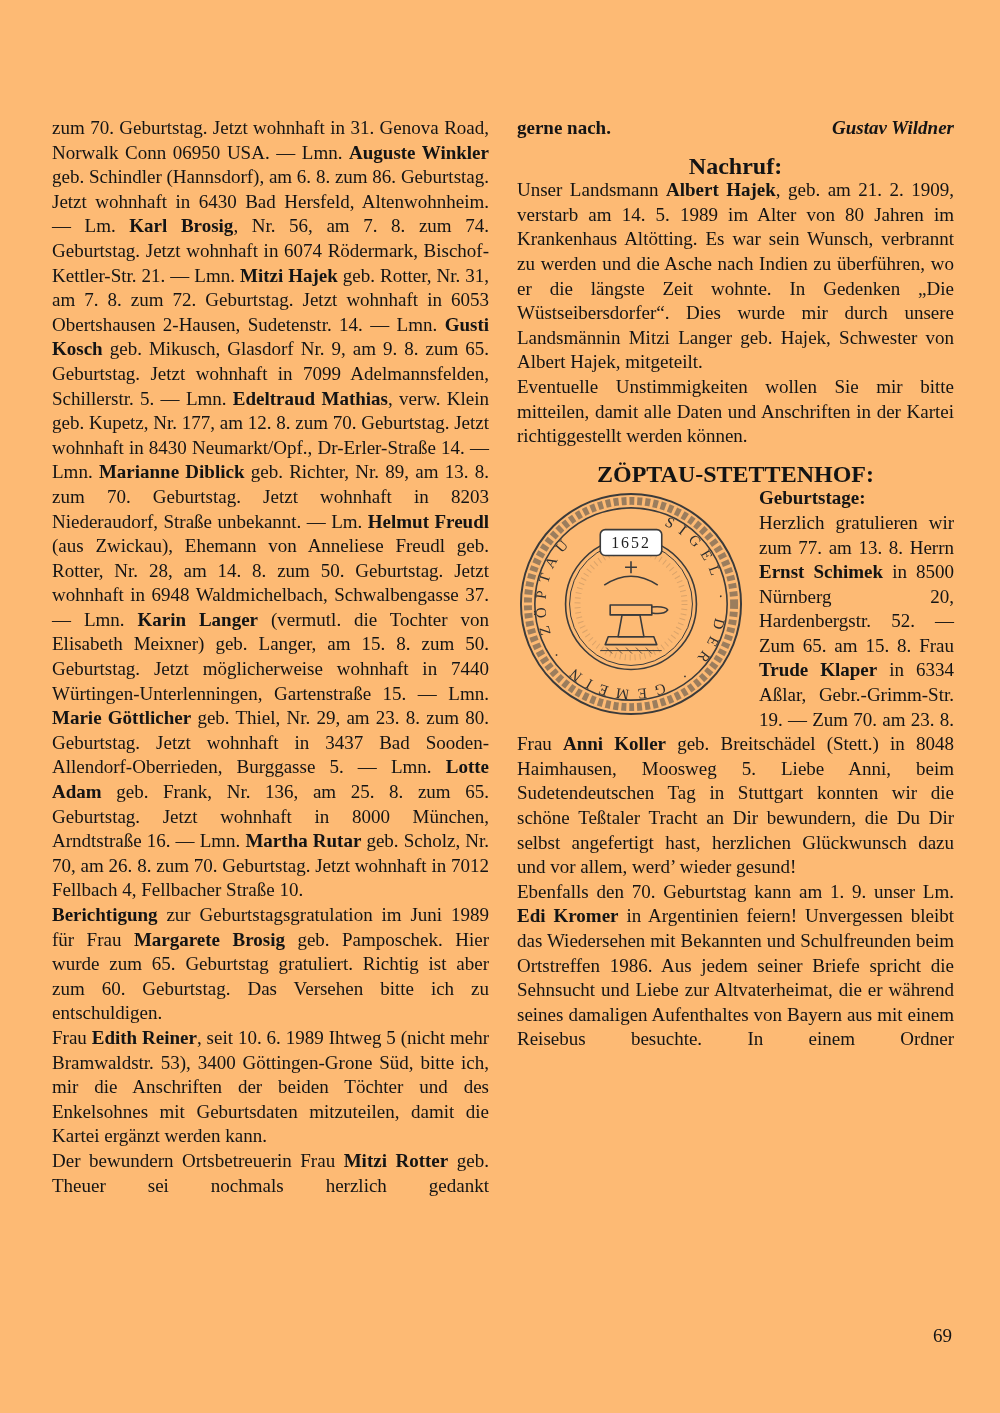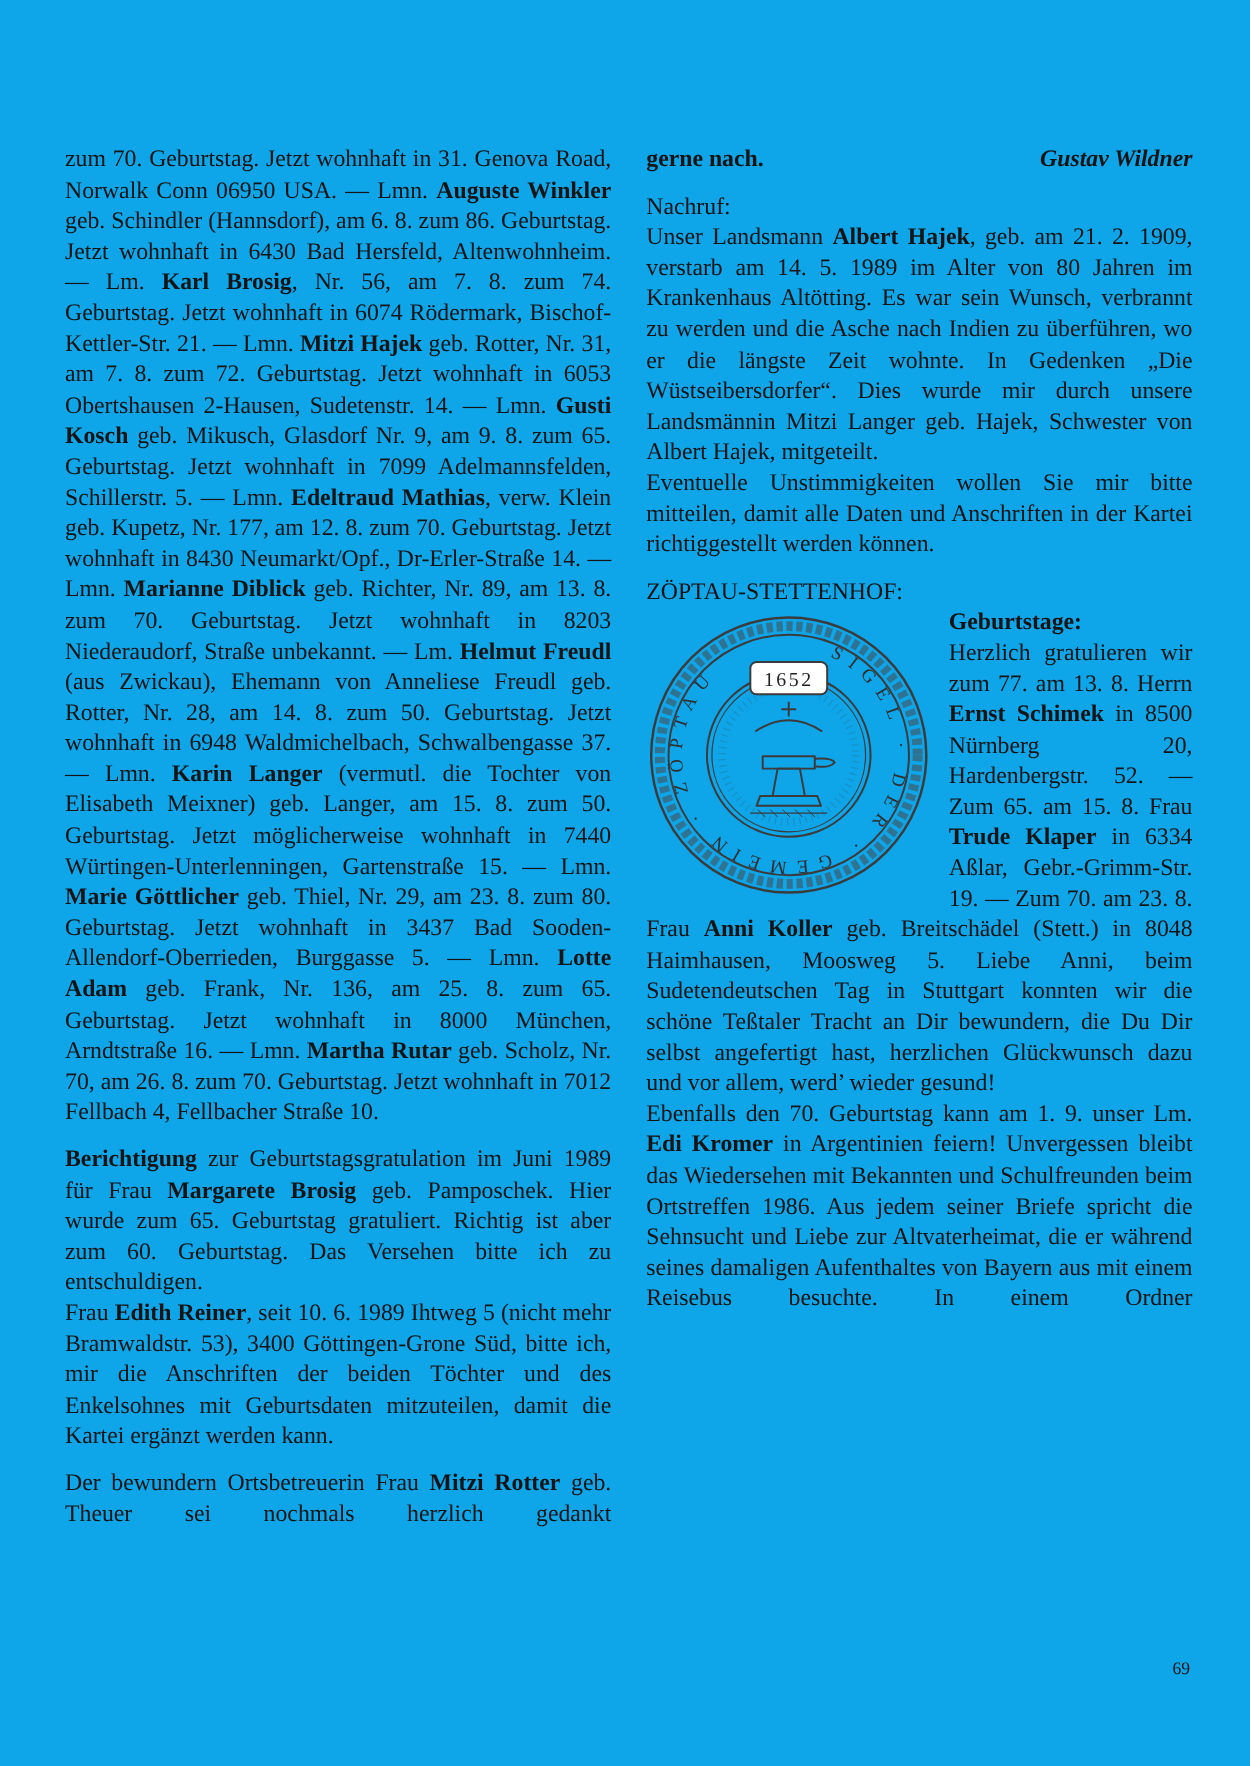--- a/index.html
+++ b/index.html
@@ -2,48 +2,48 @@
 <html lang="de"><head>
 <meta charset="utf-8">
 <style>
   * { margin:0; padding:0; box-sizing:border-box; }
   html, body { background:#ffffff; }
   body {
     width:1000px; height:1413px;
     font-family:"Liberation Serif", serif;
     color:#141414;
   }
-  .page { position:relative; width:1000px; height:1413px; overflow:hidden; background:#0ea5e9; }
+  .page { position:relative; width:1000px; height:1413px; overflow:hidden; background:#fdba74; }
   .columns {
     position:absolute; left:52px; top:116px; width:902px;
     display:flex; gap:28px;
   }
   .col {
     flex:1 1 0;
     font-size:19px; line-height:24.6px;
     text-align:justify;
     hyphens:auto;
   }
   p { margin:0; }
-  .mt { margin-top:13px; }
+  .mt { }
   .b { font-weight:bold; }
   .i { font-style:italic; }
   h3 {
-    font-size:19px; line-height:24.6px; font-weight:normal;
-    margin:13px 0 0 0; text-align:left;
+    font-size:24px; line-height:24.6px; font-weight:bold;
+    margin:13px 0 0 0; text-align:center;
   }
   .sig-line { display:flex; justify-content:space-between;font-weight:bold; }
   .jl { text-align-last:justify; }
   .seal {
     float:left;
     margin:4px 14px 2px 0;
   }
   .page-number {
     position:absolute; right:48px; bottom:64px;
-    font-size:14px; line-height:24.6px;margin-left:12px;
+    font-size:19px; line-height:24.6px;margin-left:12px;
   }
 </style>
 </head>
 <body>
 
 <div class="page">
   <div class="columns">
 
     <div class="col">
       <p><span>zum 70. Geburtstag. Jetzt wohnhaft in 31. Genova Road, Norwalk Conn 06950 USA. — Lmn. </span><span class="b">Auguste Winkler</span><span> geb. Schindler (Hannsdorf), am 6. 8. zum 86. Geburtstag. Jetzt wohnhaft in 6430 Bad Hersfeld, Altenwohnheim. — Lm. </span><span class="b">Karl Brosig</span><span>, Nr. 56, am 7. 8. zum 74. Geburtstag. Jetzt wohnhaft in 6074 Rödermark, Bischof-Kettler-Str. 21. — Lmn. </span><span class="b">Mitzi Hajek</span><span> geb. Rotter, Nr. 31, am 7. 8. zum 72. Geburtstag. Jetzt wohnhaft in 6053 Obertshausen 2-Hausen, Sudetenstr. 14. — Lmn. </span><span class="b">Gusti Kosch</span><span> geb. Mikusch, Glasdorf Nr. 9, am 9. 8. zum 65. Geburtstag. Jetzt wohnhaft in 7099 Adelmannsfelden, Schillerstr. 5. — Lmn. </span><span class="b">Edeltraud Mathias</span><span>, verw. Klein geb. Kupetz, Nr. 177, am 12. 8. zum 70. Geburtstag. Jetzt wohnhaft in 8430 Neumarkt/Opf., Dr-Erler-Straße 14. — Lmn. </span><span class="b">Marianne Diblick</span><span> geb. Richter, Nr. 89, am 13. 8. zum 70. Geburtstag. Jetzt wohnhaft in 8203 Niederaudorf, Straße unbekannt. — Lm. </span><span class="b">Helmut Freudl</span><span> (aus Zwickau), Ehemann von Anneliese Freudl geb. Rotter, Nr. 28, am 14. 8. zum 50. Geburtstag. Jetzt wohnhaft in 6948 Waldmichelbach, Schwalbengasse 37. — Lmn. </span><span class="b">Karin Langer</span><span> (vermutl. die Tochter von Elisabeth Meixner) geb. Langer, am 15. 8. zum 50. Geburtstag. Jetzt möglicherweise wohnhaft in 7440 Würtingen-Unterlenningen, Gartenstraße 15. — Lmn. </span><span class="b">Marie Göttlicher</span><span> geb. Thiel, Nr. 29, am 23. 8. zum 80. Geburtstag. Jetzt wohnhaft in 3437 Bad Sooden-Allendorf-Oberrieden, Burggasse 5. — Lmn. </span><span class="b">Lotte Adam</span><span> geb. Frank, Nr. 136, am 25. 8. zum 65. Geburtstag. Jetzt wohnhaft in 8000 München, Arndtstraße 16. — Lmn. </span><span class="b">Martha Rutar</span><span> geb. Scholz, Nr. 70, am 26. 8. zum 70. Geburtstag. Jetzt wohnhaft in 7012 Fellbach 4, Fellbacher Straße 10.</span></p>

